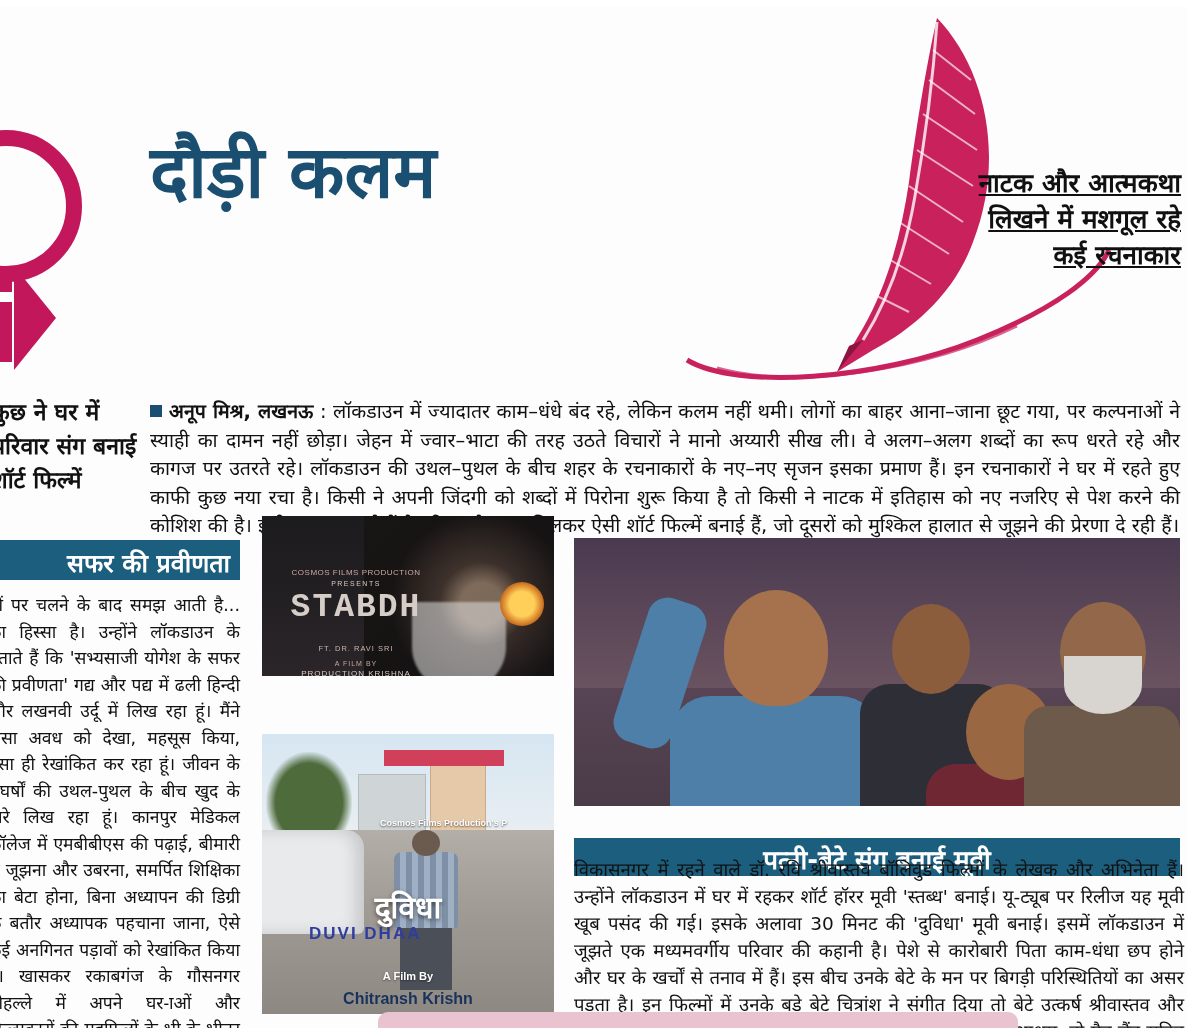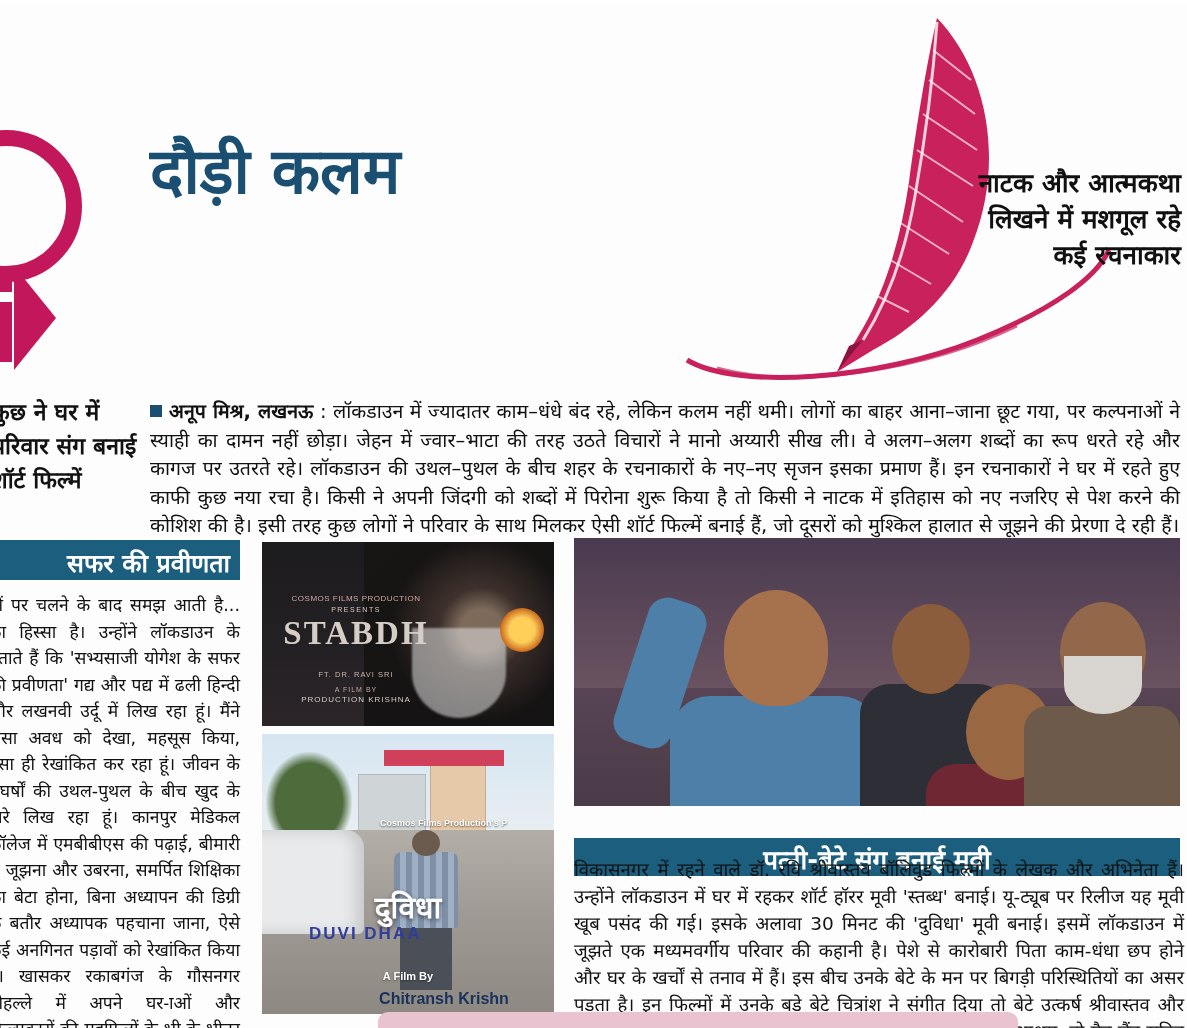--- a/index.html
+++ b/index.html
@@ -89,40 +89,41 @@
     font-weight: bold;
     font-size: 80px;
     line-height: 86px;
     color: #141414;
     letter-spacing: -1px;
     white-space: nowrap;
   }
   .headline .line2 {
     font-family: "DejaVu Sans", sans-serif;
     font-weight: bold;
-    font-size: 63px;
+    font-size: 72px;
     line-height: 84px;
     color: #1b4f72;
     margin-top: 10px;
     margin-left: 130px;
     white-space: nowrap;
   }
 
   
   .kicker {
     position: absolute;
     right: 6px;
     top: 165px;
     width: 210px;
     text-align: right;
     font-family: "DejaVu Sans", sans-serif;
     font-weight: bold;
     font-size: 26px;
     line-height: 36px;
     color: #101010;
+    text-decoration: underline;
   }
 
   
   .left-snippet {
     position: absolute;
     left: -8px;
     top: 395px;
     width: 150px;
     font-family: "DejaVu Sans", sans-serif;
     font-weight: bold;
@@ -182,23 +183,23 @@
     font-size: 17.5px;
     line-height: 26.5px;
     color: #111;
     text-align: justify;
   }
 
   
   .poster-stabdh {
     position: absolute;
     left: 262px;
-    top: 542px;
+    top: 516px;
     width: 292px;
-    height: 184px;
+    height: 160px;
     background: linear-gradient(180deg, #1c1b1d 0%, #232024 55%, #2b2528 100%);
     overflow: hidden;
   }
   .poster-stabdh .face {
     position: absolute;
     right: 0;
     top: 0;
     width: 190px;
     height: 184px;
     background:
@@ -237,21 +238,21 @@
     letter-spacing: 0.5px;
     color: #cfa9a0;
   }
   .poster-stabdh .presents {
     font-size: 7px;
     letter-spacing: 1.5px;
     margin-top: 3px;
     color: #d8c9c2;
   }
   .poster-stabdh .title {
-    font-family: Liberation Serif, serif;
+    font-family: Liberation Mono, monospace;
     font-size: 33px;
     font-weight: bold;
     letter-spacing: 2px;
     color: #d6cdc6;
     margin-top: 2px;
   }
   .poster-stabdh .cast {
     font-size: 7.5px;
     letter-spacing: 1px;
     margin-top: 18px;
@@ -302,21 +303,21 @@
   .poster-duvidha .tagline { position:absolute; left:118px; top:84px; width:176px;
     font-size:9px; font-weight:bold; color:#ffffff; text-shadow:0 1px 2px rgba(0,0,0,0.6); }
   .poster-duvidha .hin { position:absolute; left:0; top:152px; width:292px; text-align:center;
     font-family:"DejaVu Sans", sans-serif; font-weight:bold; font-size:30px; color:#ffffff;
     text-shadow:0 2px 4px rgba(0,0,0,0.55); }
   .poster-duvidha .eng { position:absolute; left:0; top:190px; width:268px; text-align:left;
     font-size:17px; font-weight:bold; letter-spacing:2px; color:#2e3d9e;margin-left:47px; }
   .poster-duvidha .afilm { position:absolute; left:0; top:236px; width:292px; text-align:center;
     font-size:11px; font-weight:bold; color:#ffffff; text-shadow:0 1px 2px rgba(0,0,0,0.5); }
   .poster-duvidha .dirname2 { position:absolute; left:0; top:256px; width:292px; text-align:center;
-    font-size:16px; font-weight:bold; color:#18325c;padding-left:36px; }
+    font-size:16px; font-weight:bold; color:#18325c; }
 
   
   .family-photo {
     position: absolute;
     left: 574px;
     top: 538px;
     width: 606px;
     height: 268px;
     overflow: hidden;
     background: linear-gradient(180deg,#3d2f46 0%, #5b4657 45%, #4a3b48 100%);

